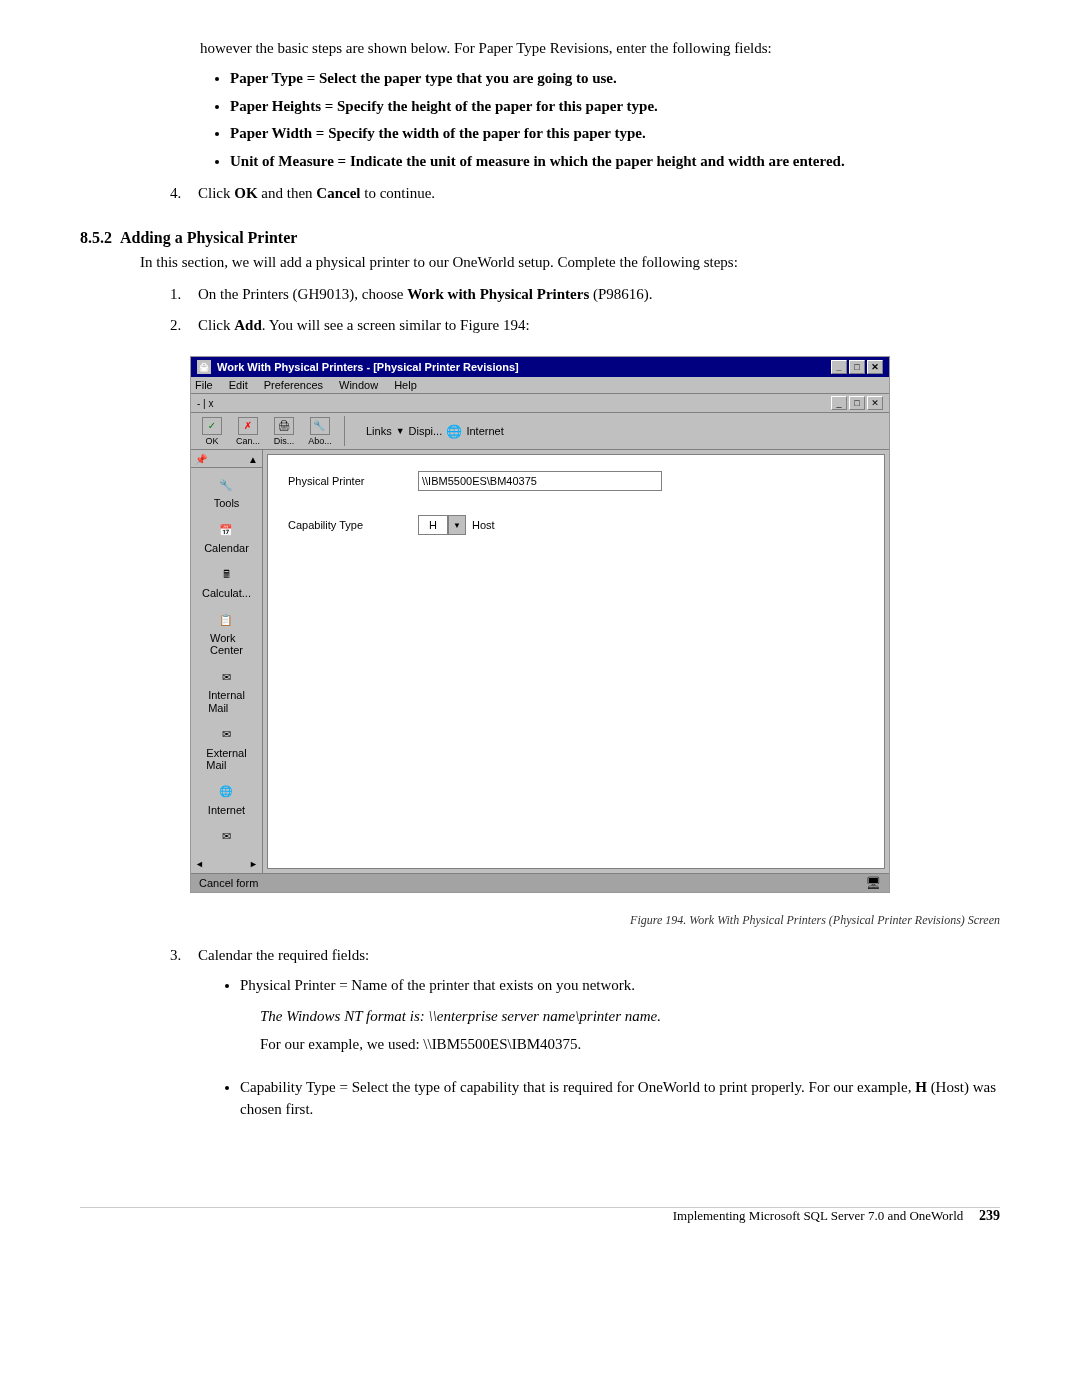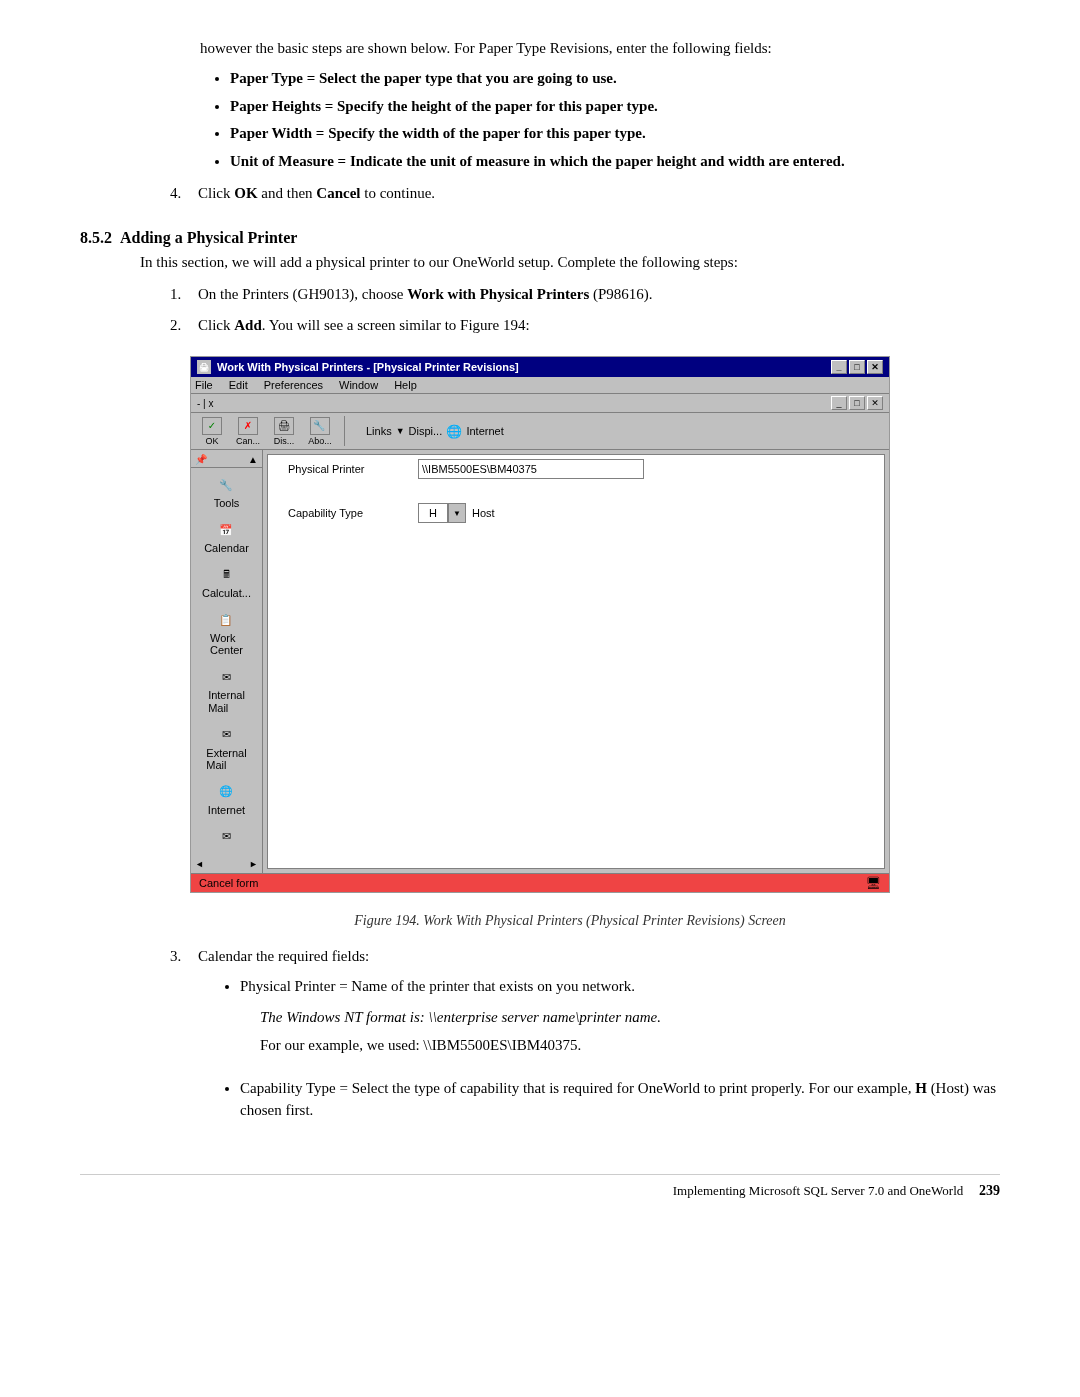--- a/index.html
+++ b/index.html
@@ -237,41 +237,41 @@
       font-size: 11px;
       color: #000;
       line-height: 1.1;
     }
 
     .content-area {
       flex: 1;
       background: #fff;
       border: 1px solid #808080;
       margin: 4px;
-      padding: 4px 20px;
+      padding: 16px 20px;
       min-height: 340px;
     }
 
     .form-row {
       display: flex;
       align-items: center;
       margin-bottom: 24px;
     }
 
     .form-label {
       width: 130px;
       font-size: 11px;
       color: #000;
     }
 
     .form-input {
       border: 1px solid #808080;
       background: #fff;
       height: 20px;
-      width: 226px;
+      width: 244px;
       font-size: 11px;
       padding: 0 3px;
     }
 
     .form-input-small {
       border: 1px solid #808080;
       background: #fff;
       height: 20px;
       width: 30px;
       font-size: 11px;
@@ -283,34 +283,34 @@
       height: 20px;
       background: #c0c0c0;
       border: 1px solid #808080;
       display: flex;
       align-items: center;
       justify-content: center;
       font-size: 8px;
     }
 
     .statusbar {
-      background: #ef4444;
+      background: #a3a3a3;
       border-top: 1px solid #808080;
       padding: 2px 8px;
       font-size: 11px;
       display: flex;
       justify-content: space-between;
       align-items: center;
     }
 
     .figure-caption {
-      font-size: 14px;
+      font-size: 12px;
       font-style: italic;
       margin-top: 6px;
-      text-align: center;
+      text-align: right;
       margin-left: 60px;
       color: #333;
     }
 
     .after-figure {
       margin-top: 16px;
     }
 
     .sub-bullet-list {
       margin-left: 160px;
@@ -330,26 +330,26 @@
       font-style: italic;
     }
 
     .indent-para-normal {
       margin-left: 180px;
       margin-bottom: 20px;
       line-height: 1.5;
     }
 
     .page-footer {
-      margin-top: 52px;
+      margin-top: 86px;
       display: flex;
       justify-content: flex-end;
       align-items: center;
       border-top: 1px solid #ccc;
-      padding-top: 8px;
+      padding-top: 0;
       font-size: 13px;
     }
 
     .footer-text {
       font-size: 13px;
     }
 
     .footer-page {
       font-weight: bold;
       font-size: 14px;

